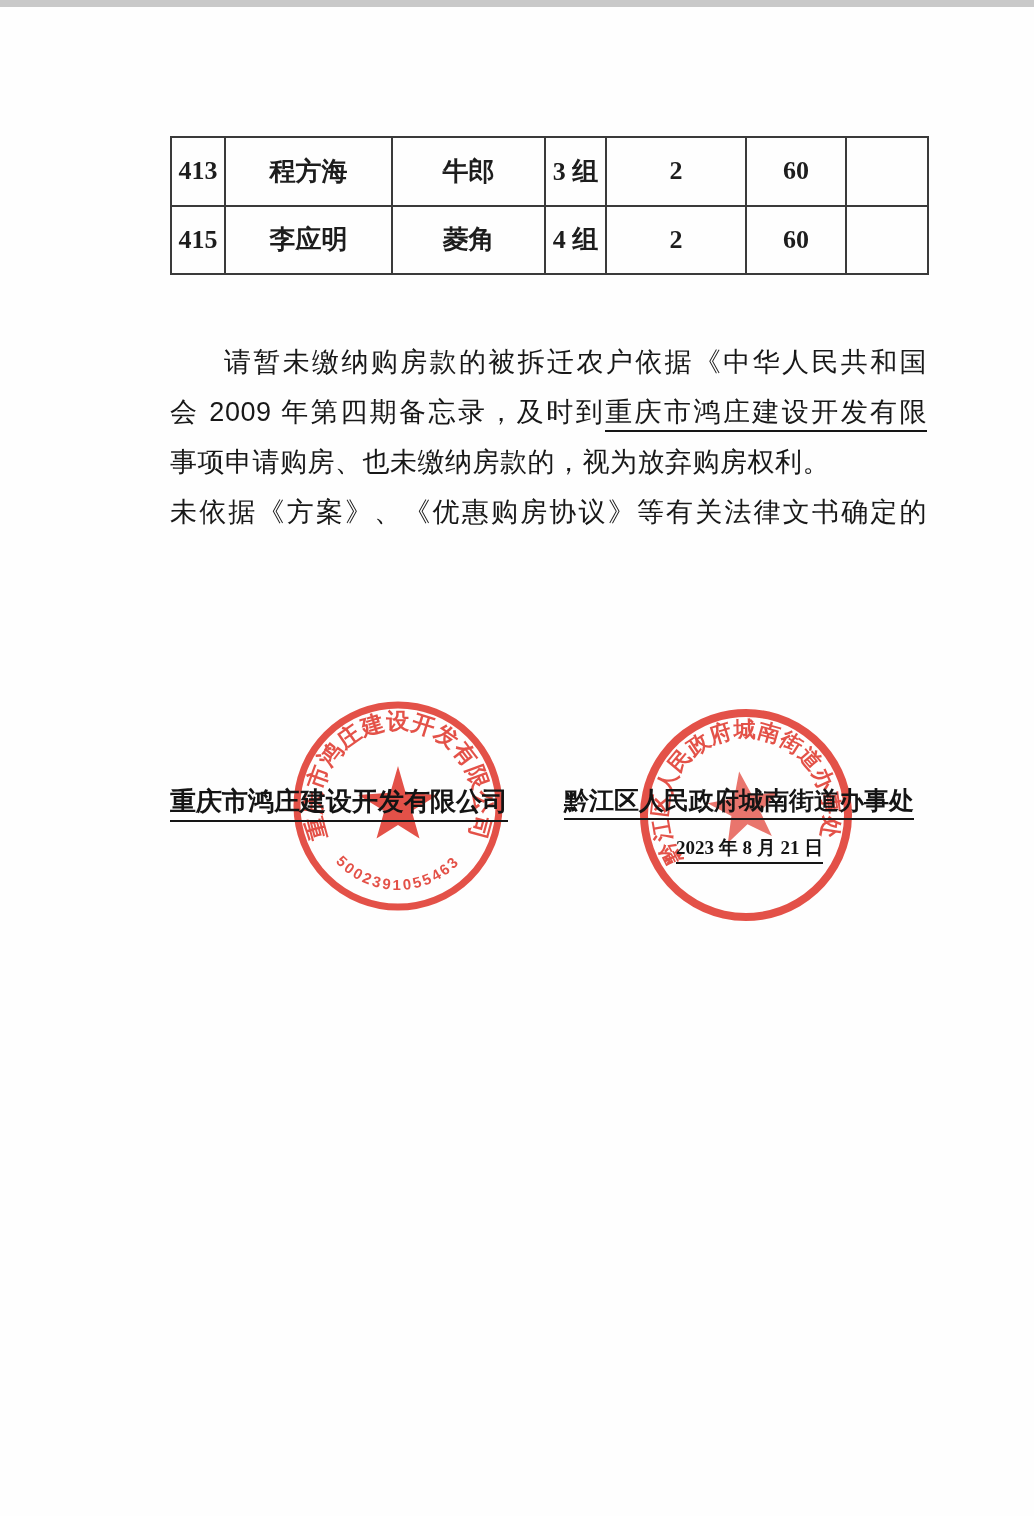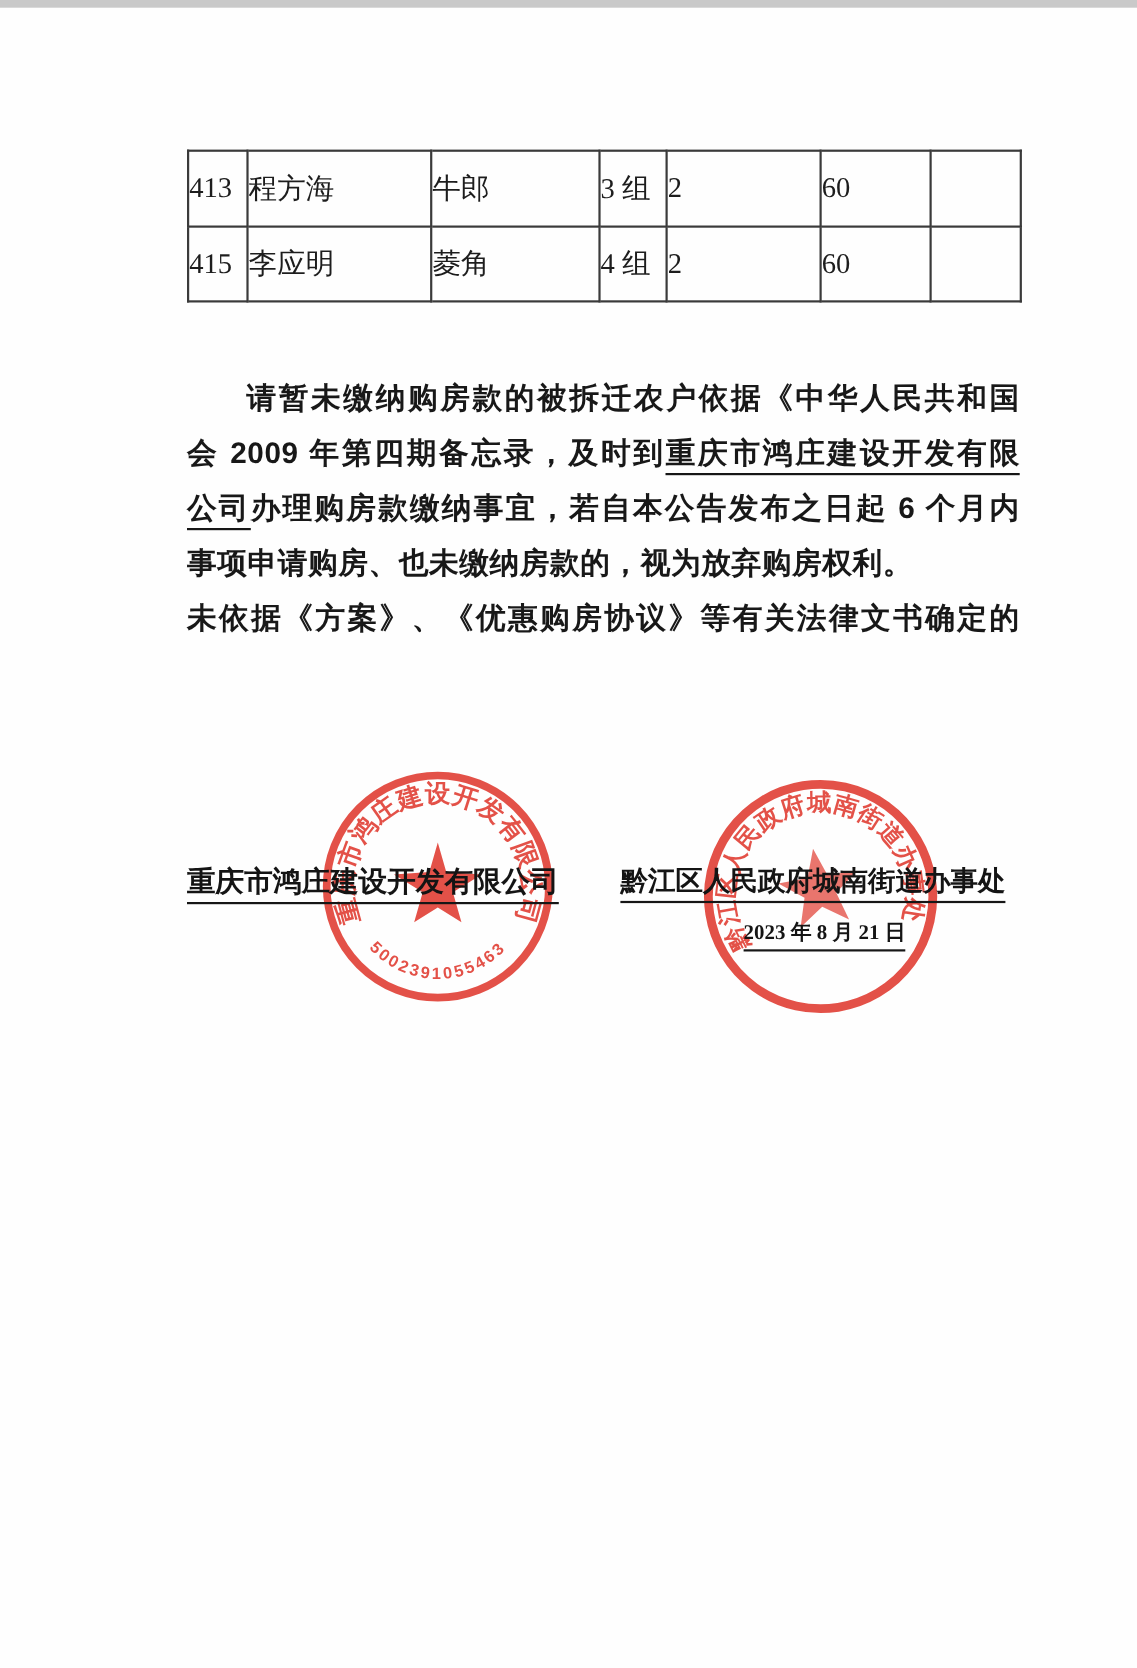--- a/index.html
+++ b/index.html
@@ -23,30 +23,30 @@
   table.roster{
     position:absolute;left:170px;top:136px;
     width:757px;height:139px;
     border-collapse:collapse;
     table-layout:fixed;
     font-family:"Liberation Serif",serif;
     font-size:26px;color:#1d1d1d;
   }
   table.roster td{
     border:2px solid #3a3a3a;
-    vertical-align:middle;
+    text-align:center;vertical-align:middle;
     padding:0;height:46px;
-    overflow:hidden;white-space:nowrap;
+    overflow:hidden;white-space:nowrap;font-weight:bold;
   }
 
   
   .paragraph{
     position:absolute;left:170px;top:337px;width:757px;
     font-size:27px;line-height:50px;
-    font-weight:700;color:#181818;
+    font-weight:400;color:#181818;
     letter-spacing:0.5px;
   }
   .pline{width:757px;height:50px;text-align:justify;}
   .pline.just{text-align-last:justify;}
   .pline.indent{text-indent:2em;}
   .u{border-bottom:2px solid #161616;padding-bottom:3px;}
 
   
   .sig{
     position:absolute;
@@ -112,21 +112,20 @@
           <td>2</td>
           <td>60</td>
           <td></td>
         </tr>
       </tbody>
     </table>
 
     <div class="paragraph">
       <div class="pline just indent">请暂未缴纳购房款的被拆迁农户依据《中华人民共和国</div>
       <div class="pline just"><span>会 2009 年第四期备忘录，及时到</span><span class="u">重庆市鸿庄建设开发有限</span></div>
-      <div class="pline just"><span class="u">公司</span><span>办理购房款缴纳事宜，若自本公告发布之日起 6 个月内</span></div>
       <div class="pline">事项申请购房、也未缴纳房款的，视为放弃购房权利。</div>
       <div class="pline just">未依据《方案》、《优惠购房协议》等有关法律文书确定的</div>
     </div>
 
     <svg class="stamp stamp-left" width="224" height="224" viewBox="0 0 224 224">
       <defs>
         <path id="arcL" d="M 42.2,144.5 A 77,77 0 1 1 181.8,144.5"></path>
         <path id="numL" d="M 47.7,166 A 84,84 0 0 0 176.3,166"></path>
       </defs>
       <circle class="seal-ink" cx="112" cy="112" r="101" stroke-width="7"></circle>

